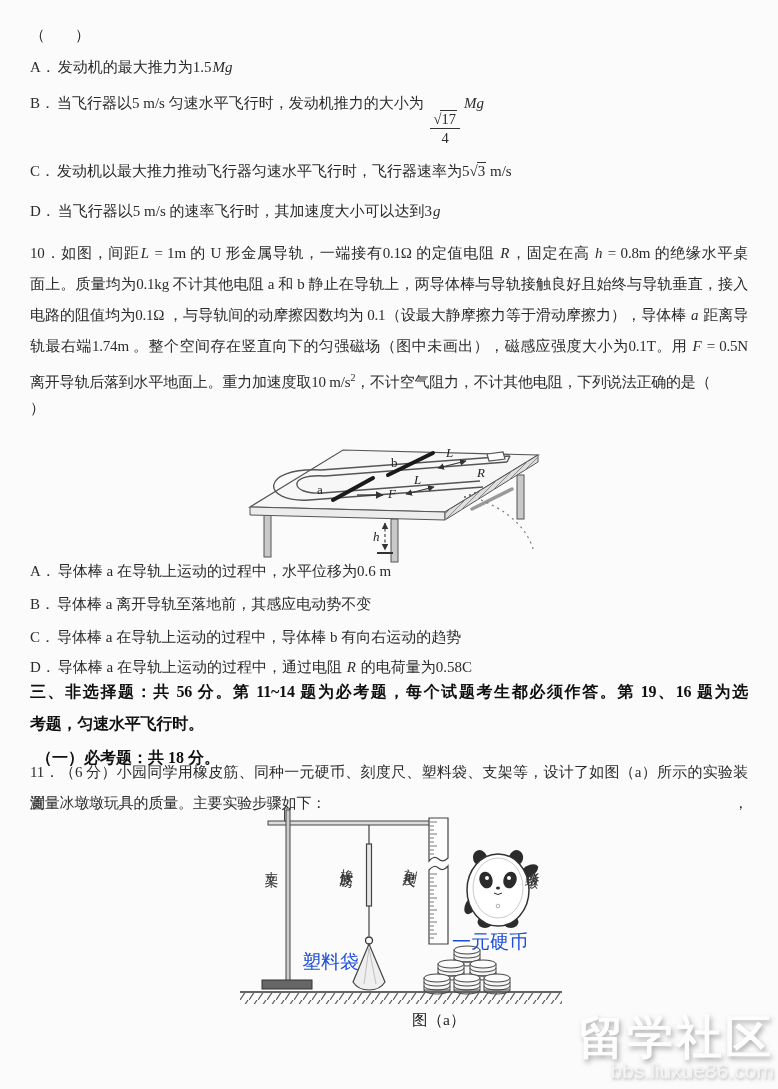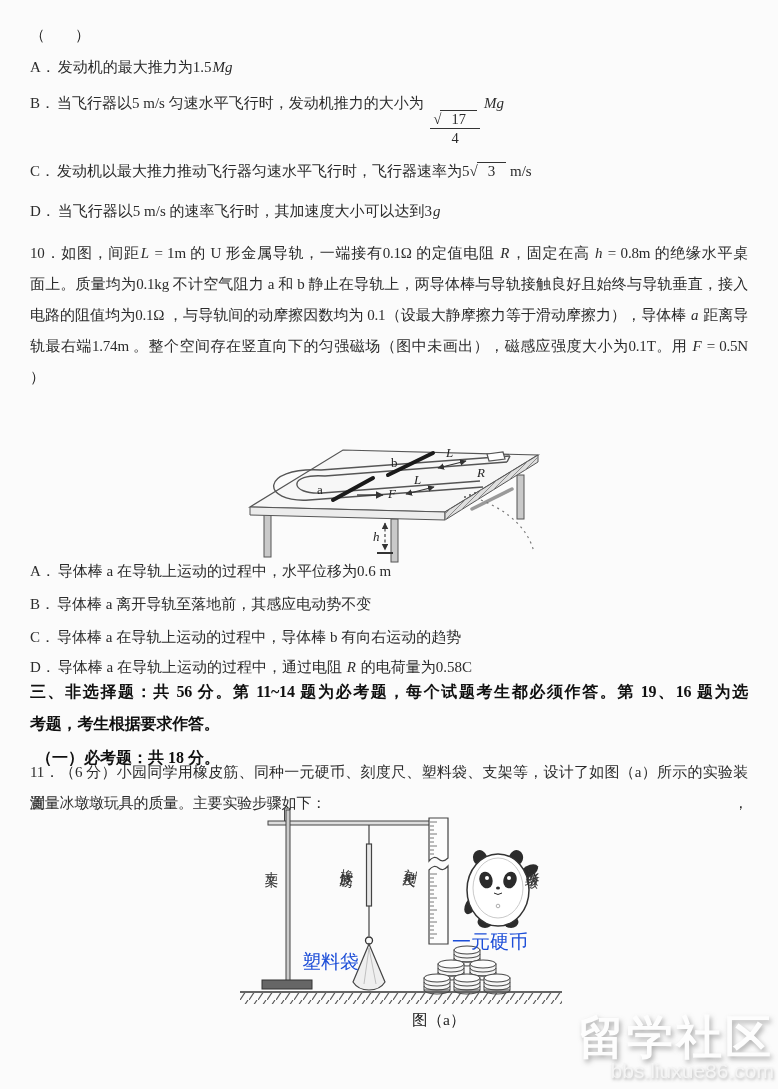--- a/index.html
+++ b/index.html
@@ -11,21 +11,21 @@
   .opt{white-space:nowrap;}
   .opt-label{margin-right:2px;}
   .mvar{font-style:italic;padding:0 1px;font-family:"Liberation Serif",serif;}
   sup{font-size:10px;}
   .frac{display:inline-flex;flex-direction:column;align-items:center;vertical-align:-16px;
         line-height:1.2;margin:0 3px;font-size:14.5px;}
   .frac .num{border-bottom:1.2px solid #333;padding:0 3px 0;}
   .frac .den{padding-top:1px;}
   .sqrt{white-space:nowrap;}
   .sqrt .rad{letter-spacing:-1px;}
-  .sqrt .arg{border-top:1.2px solid #333;padding:0 11px;}
+  .sqrt .arg{border-top:1.2px solid #333;padding:0 1px;}
   .heading{font-weight:bold;color:#101010;font-size:16px;}
   .heading .line{line-height:32px;height:32px;}
   .subheading{font-weight:bold;color:#101010;font-size:16px;padding-left:6px;}
   .rail-fig{position:absolute;left:225px;top:440px;width:340px;height:148px;}
   .exp-fig{position:absolute;left:240px;top:808px;width:330px;height:236px;}
   .fig-label{position:absolute;font-size:13px;font-style:italic;color:#222;line-height:13px;}
   .fig-label.roman{font-style:normal;}
   .vlabel{position:absolute;font-size:13.5px;color:#333;writing-mode:vertical-rl;
           text-orientation:upright;letter-spacing:3px;line-height:15px;transform-origin:top center;}
   .hlabel{position:absolute;font-size:19px;color:#1d4ed8;line-height:15px;text-align:center;}
@@ -55,23 +55,24 @@
   </div>
   <div class="abs opt" style="top:156px">
     <span class="opt-label">C．</span><span>发动机以最大推力推动飞行器匀速水平飞行时，飞行器速率为5<span class="sqrt"><span class="rad">√</span><span class="arg">3</span></span> m/s</span>
   </div>
   <div class="abs opt" style="top:196px">
     <span class="opt-label">D．</span><span>当飞行器以5 m/s 的速率飞行时，其加速度大小可以达到3<span class="mvar">g</span></span>
   </div>
 
   <div class="abs" style="top:238px">
       <div class="line jl">10．如图，间距<span class="mvar">L</span> = 1m 的 U 形金属导轨，一端接有0.1Ω 的定值电阻 <span class="mvar">R</span>，固定在高 <span class="mvar">h</span> = 0.8m 的绝缘水平桌</div>
-      <div class="line jl">面上。质量均为0.1kg 不计空气阻力 a 和 b 静止在导轨上，两导体棒与导轨接触良好且始终与导轨垂直，接入</div>
+      <div class="line jl">面上。质量均为0.1kg 不计其他电阻 a 和 b 静止在导轨上，两导体棒与导轨接触良好且始终与导轨垂直，接入</div>
       <div class="line jl">电路的阻值均为0.1Ω ，与导轨间的动摩擦因数均为 0.1（设最大静摩擦力等于滑动摩擦力），导体棒 <span class="mvar">a</span> 距离导</div>
       <div class="line jl">轨最右端1.74m 。整个空间存在竖直向下的匀强磁场（图中未画出），磁感应强度大小为0.1T。用 <span class="mvar">F</span> = 0.5N</div>
+      <div class="line">离开导轨后落到水平地面上。重力加速度取10 m/s<sup>2</sup>，不计空气阻力，不计其他电阻，下列说法正确的是（</div>
       <div class="line">）</div>
     </div>
 
   <div class="rail-fig">
     <svg width="340" height="148" viewBox="0 0 340 148">
       <defs>
         <pattern id="ehatch" width="6" height="6" patternUnits="userSpaceOnUse">
           <line x1="0" y1="6" x2="6" y2="0" stroke="#8a8a8a" stroke-width="1"></line>
         </pattern>
         <marker id="arr" markerWidth="8" markerHeight="8" refX="5.5" refY="3" orient="auto-start-reverse">
@@ -128,21 +129,21 @@
   </div>
   <div class="abs opt" style="top:622px">
     <span class="opt-label">C．</span><span>导体棒 a 在导轨上运动的过程中，导体棒 b 有向右运动的趋势</span>
   </div>
   <div class="abs opt" style="top:652px">
     <span class="opt-label">D．</span><span>导体棒 a 在导轨上运动的过程中，通过电阻 <span class="mvar">R</span> 的电荷量为0.58C</span>
   </div>
 
   <div class="abs heading" style="top:676px">
       <div class="line jl">三、非选择题：共 56 分。第 11~14 题为必考题，每个试题考生都必须作答。第 19、16 题为选</div>
-      <div class="line">考题，考生根据要求作答。</div>
+      <div class="line">考题，匀速水平飞行时。</div>
     </div>
   <div class="abs subheading" style="top:742px">（一）必考题：共 18 分。</div>
 
   <div class="abs" style="top:757px">
       <div class="line jl">11．（6 分）小园同学用橡皮筋、同种一元硬币、刻度尺、塑料袋、支架等，设计了如图（a）所示的实验装置，</div>
       <div class="line">测量冰墩墩玩具的质量。主要实验步骤如下：</div>
     </div>
 
   <div class="exp-fig">
     <svg width="330" height="236" viewBox="0 0 330 236">

